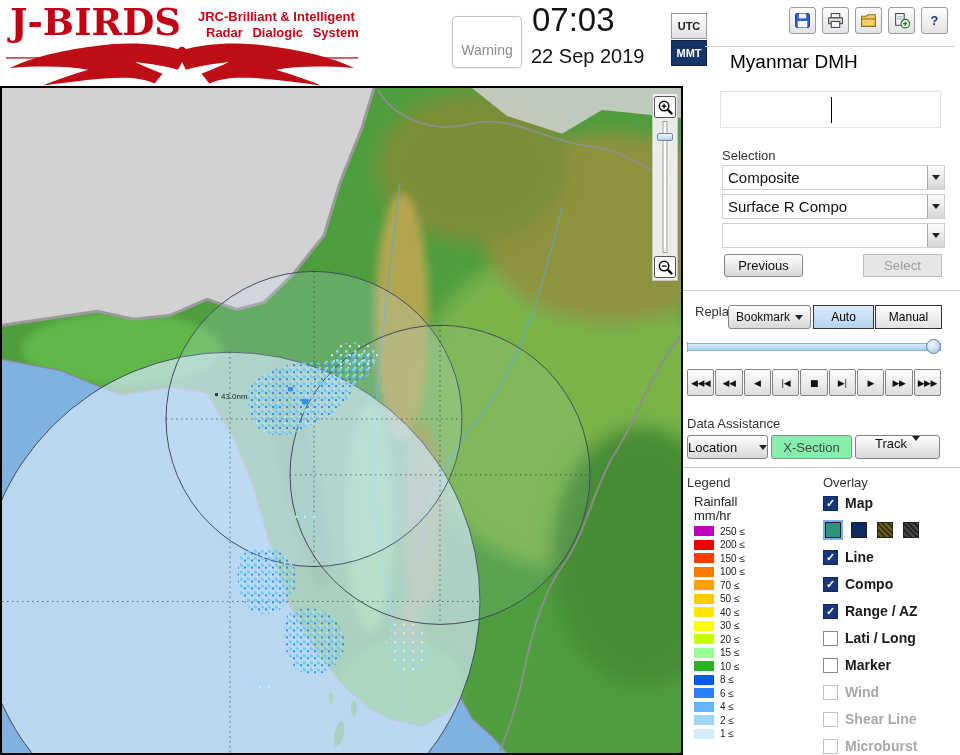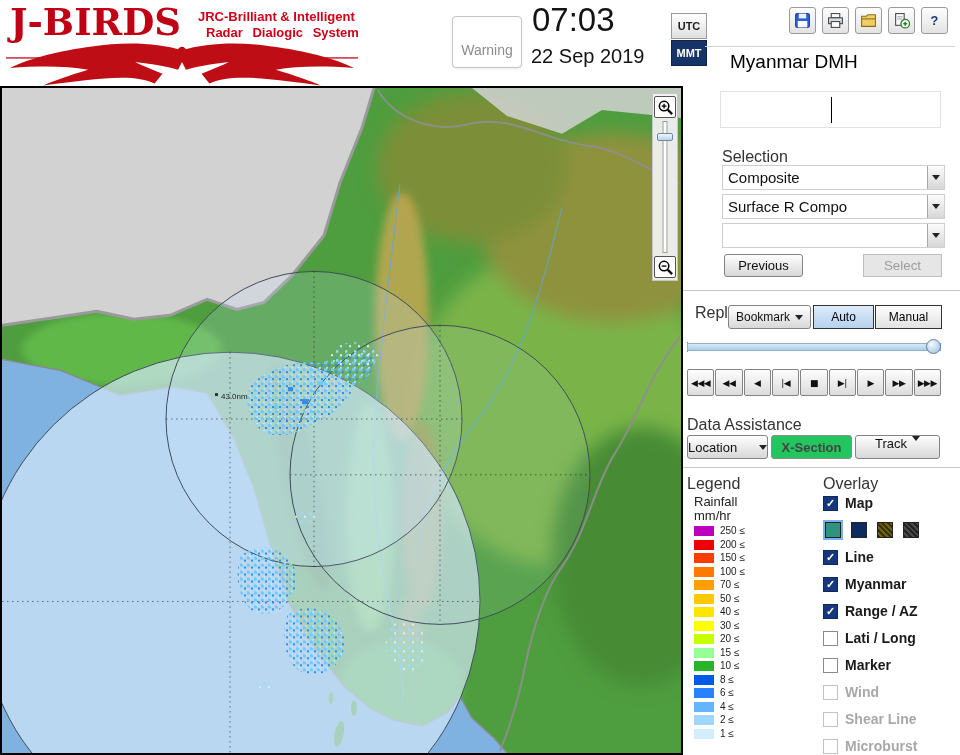--- a/index.html
+++ b/index.html
@@ -57,21 +57,21 @@
 
   
   .side { position:absolute; top:88px; left:683px; width:277px; height:667px; background:#fff; }
 
   .cmd-input { position:absolute; top:3px; left:37px; width:221px; height:37px; background:#fff;
     border:1px solid #e2e2e2; cursor:text; }
   .caret { position:absolute; top:5px; left:110px; width:1px; height:26px; background:#000;
     animation:blink 1s step-end infinite; }
   @keyframes blink { 0%,49%{opacity:1} 50%,100%{opacity:0} }
 
-  .lbl { position:absolute; font-size:16px; color:#333; }
+  .lbl { position:absolute; font-size:13px; color:#333; }
 
   .dd { position:absolute; left:39px; width:223px; height:25px; background:#fff; border:1px solid #cfcfcf; }
   .dd-text { position:absolute; left:5px; top:3px; font-size:15px; color:#111; white-space:nowrap; }
   .dd-btn { position:absolute; right:0; top:0; width:17px; height:100%;
     background:linear-gradient(#fcfcfc,#d6d6d6); border:0; border-left:1px solid #a8a8a8; cursor:pointer;
     display:flex; align-items:center; justify-content:center; padding:0; }
   .tri { width:0; height:0; border-left:4px solid transparent; border-right:4px solid transparent;
     border-top:5px solid #222; display:inline-block; }
 
   .btn3d { background:linear-gradient(#fefefe,#d8d8d8); border:1px solid #848484; border-radius:3px;
@@ -98,27 +98,27 @@
     border-top:5px solid transparent; border-bottom:5px solid transparent; border-left:7px solid #3c4a5a; }
 
   .pb-row { position:absolute; top:281px; left:4px; width:254px; height:27px; display:flex; gap:1px; }
   .pb { flex:1; font-size:9px; letter-spacing:-0.5px; padding:0;
     background:linear-gradient(#fdfdfd,#dcdcdc); border:1px solid #848484; border-radius:2px;
     color:#111; cursor:pointer; font-family:"DejaVu Sans", sans-serif; }
 
   .btn-loc { position:absolute; top:347px; left:4px; width:81px; height:24px; font-size:13px;
     display:flex; align-items:center; justify-content:space-between; gap:5px; }
   .btn-xsec { position:absolute; top:347px; left:88px; width:81px; height:24px; font-size:13px;
-    background:#22c55e; border:1px solid #8e8e8e; color:#444; border-radius:3px; cursor:default;font-weight:bold; }
+    background:#86efac; border:1px solid #8e8e8e; color:#444; border-radius:3px; cursor:default; }
   .btn-track { position:absolute; top:347px; left:172px; width:85px; height:24px; font-size:13px;
     display:flex; justify-content:center; gap:5px; }
 
   .legend-title { position:absolute; font-size:13px; color:#222; }
   .lg-list { position:absolute; top:438px; left:11px; display:flex; flex-direction:column; gap:3.5px; }
-  .lg-row { display:flex; align-items:flex-end; height:10px; }
+  .lg-row { display:flex; align-items:center; height:10px; }
   .lg-chip { width:20px; height:10px; margin-right:6px; display:inline-block; }
   .lg-lab { font-size:10px; color:#222; white-space:nowrap; }
 
   .ov-col { position:absolute; top:407px; left:140px; width:136px; }
   .ov-row { display:flex; align-items:flex-end; height:16px; margin-bottom:11px; cursor:pointer; }
   .cb { width:15px; height:15px; margin-right:7px; flex:0 0 15px; background:#fff;
     border:1px solid #8a8a8a; display:flex; align-items:center; justify-content:center; }
   .cb.on { background:#16377e; border-color:#10285c; color:#fff; font-size:11px; font-weight:bold; }
   .cb.on::after { content:"✓"; line-height:1; }
   .cb.dis { border-color:#c2c2c2; }
@@ -469,21 +469,21 @@
       <span class="mc" style="background-color: rgb(13, 43, 94);"></span>
       <span class="mc hatch" style="background-color: rgb(110, 99, 16);"></span>
       <span class="mc hatch" style="background-color: rgb(74, 74, 74);"></span>
     </div>
     <div class="ov-row">
       <span class="cb on"></span>
       <span class="ov-lab">Line</span>
     </div>
     <div class="ov-row">
       <span class="cb on"></span>
-      <span class="ov-lab">Myanmar</span>
+      <span class="ov-lab">Compo</span>
     </div>
     <div class="ov-row">
       <span class="cb on"></span>
       <span class="ov-lab">Range / AZ</span>
     </div>
     <div class="ov-row">
       <span class="cb"></span>
       <span class="ov-lab">Lati / Long</span>
     </div>
     <div class="ov-row">

